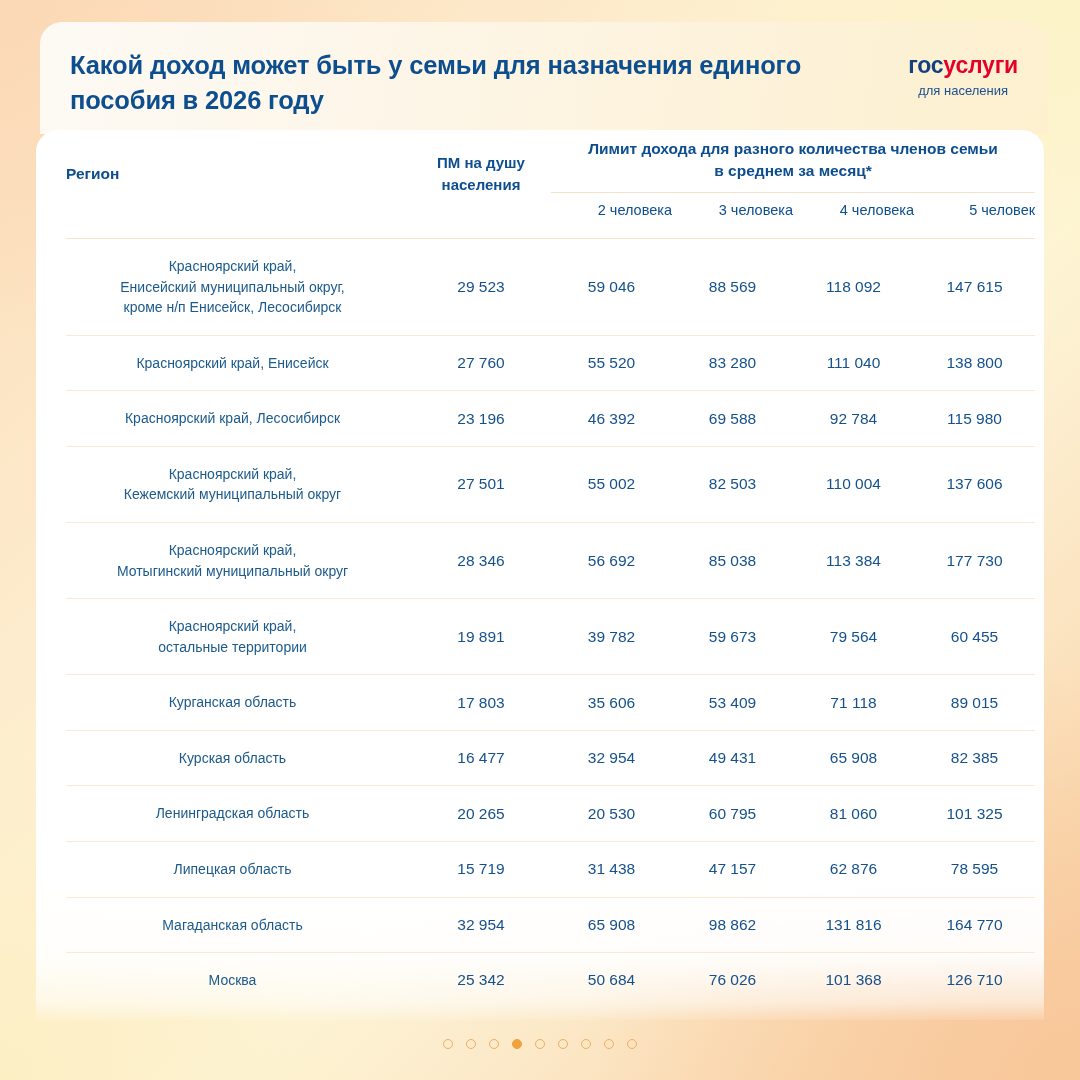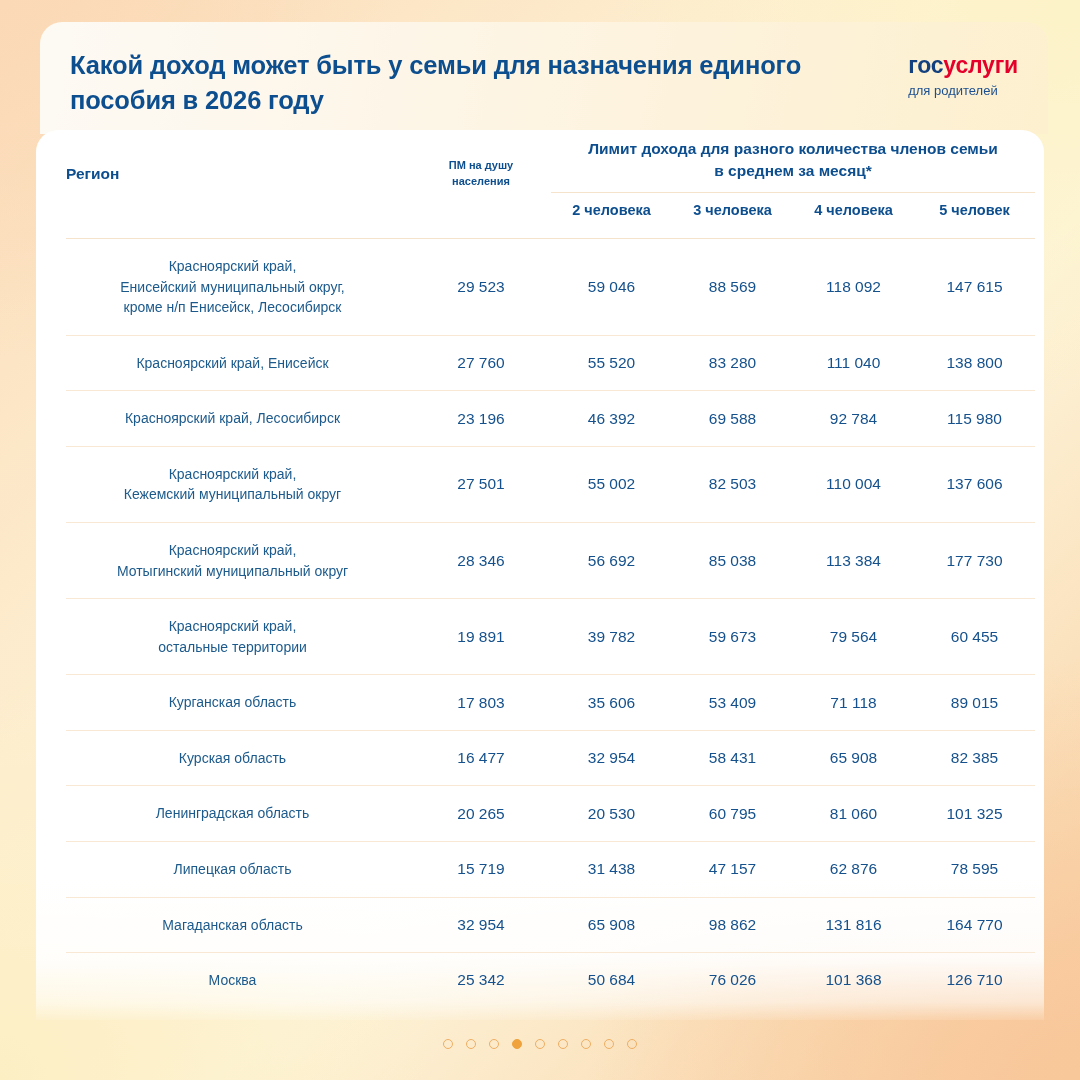--- a/index.html
+++ b/index.html
@@ -43,21 +43,21 @@
     color: #0d4e8f;
     font-size: 25.5px;
     font-weight: bold;
     line-height: 1.38;
     letter-spacing: -0.15px;
     max-width: 740px;
   }
 
   
   .logo {
-    text-align: left;
+    text-align: center;
     padding-top: 6px;
     user-select: none;
   }
   .logo-main {
     font-size: 23px;
     font-weight: bold;
     letter-spacing: -0.2px;
     line-height: 1;
     white-space: nowrap;
   }
@@ -107,40 +107,40 @@
     padding: 0;
   }
 
   .th-region {
     font-size: 15.5px;
     text-align: left;
     padding-bottom: 20px;
     vertical-align: middle;
   }
   .th-pm {
-    font-size: 11px;
+    font-size: 15px;
     text-align: center;
     line-height: 1.45;
     padding-bottom: 20px;
     vertical-align: middle;
   }
   .th-group {
     font-size: 15.5px;
     text-align: center;
     line-height: 1.45;
     vertical-align: top;
     padding: 8px 0 9px 0;
   }
   .th-group-inner { padding: 0 4px; }
 
   .th-sub {
     font-size: 14.5px;
-    font-weight: bold;
+    font-weight: normal;
     color: #0d4e8f;
-    text-align: center;
+    text-align: right;
     padding: 9px 0 20px 0;
     vertical-align: bottom;
   }
   
   tr.sub-head-row > th { border-top: 1.6px solid #f6e3cb; }
 
   
   tr.header-bottom td { border-bottom: 1.6px solid #f6e3cb; height: 0; padding: 0; }
 
   
@@ -190,21 +190,21 @@
   }
 </style>
 </head>
 <body>
 
 <div class="header">
   <h1 class="title">Какой доход может быть у семьи для назначения единого пособия в 2026 году</h1>
 
   <div class="logo">
     <div class="logo-main"><span class="logo-gos">гос</span><span class="logo-uslugi">услуги</span></div>
-    <div class="logo-sub">для родителей</div>
+    <div class="logo-sub">для населения</div>
   </div>
 </div>
 
 <div class="card">
   <table>
     <colgroup>
       <col class="c-region">
         <col class="c-pm">
       <col class="c-n">
         <col class="c-n">
@@ -291,21 +291,21 @@
           <td class="num">17 803</td>
           <td class="num">35 606</td>
           <td class="num">53 409</td>
           <td class="num">71 118</td>
           <td class="num">89 015</td>
         </tr>
         <tr>
           <td class="region">Курская область</td>
           <td class="num">16 477</td>
           <td class="num">32 954</td>
-          <td class="num">58 431</td>
+          <td class="num">49 431</td>
           <td class="num">65 908</td>
           <td class="num">82 385</td>
         </tr>
         <tr>
           <td class="region">Ленинградская область</td>
           <td class="num">20 265</td>
           <td class="num">20 530</td>
           <td class="num">60 795</td>
           <td class="num">81 060</td>
           <td class="num">101 325</td>

